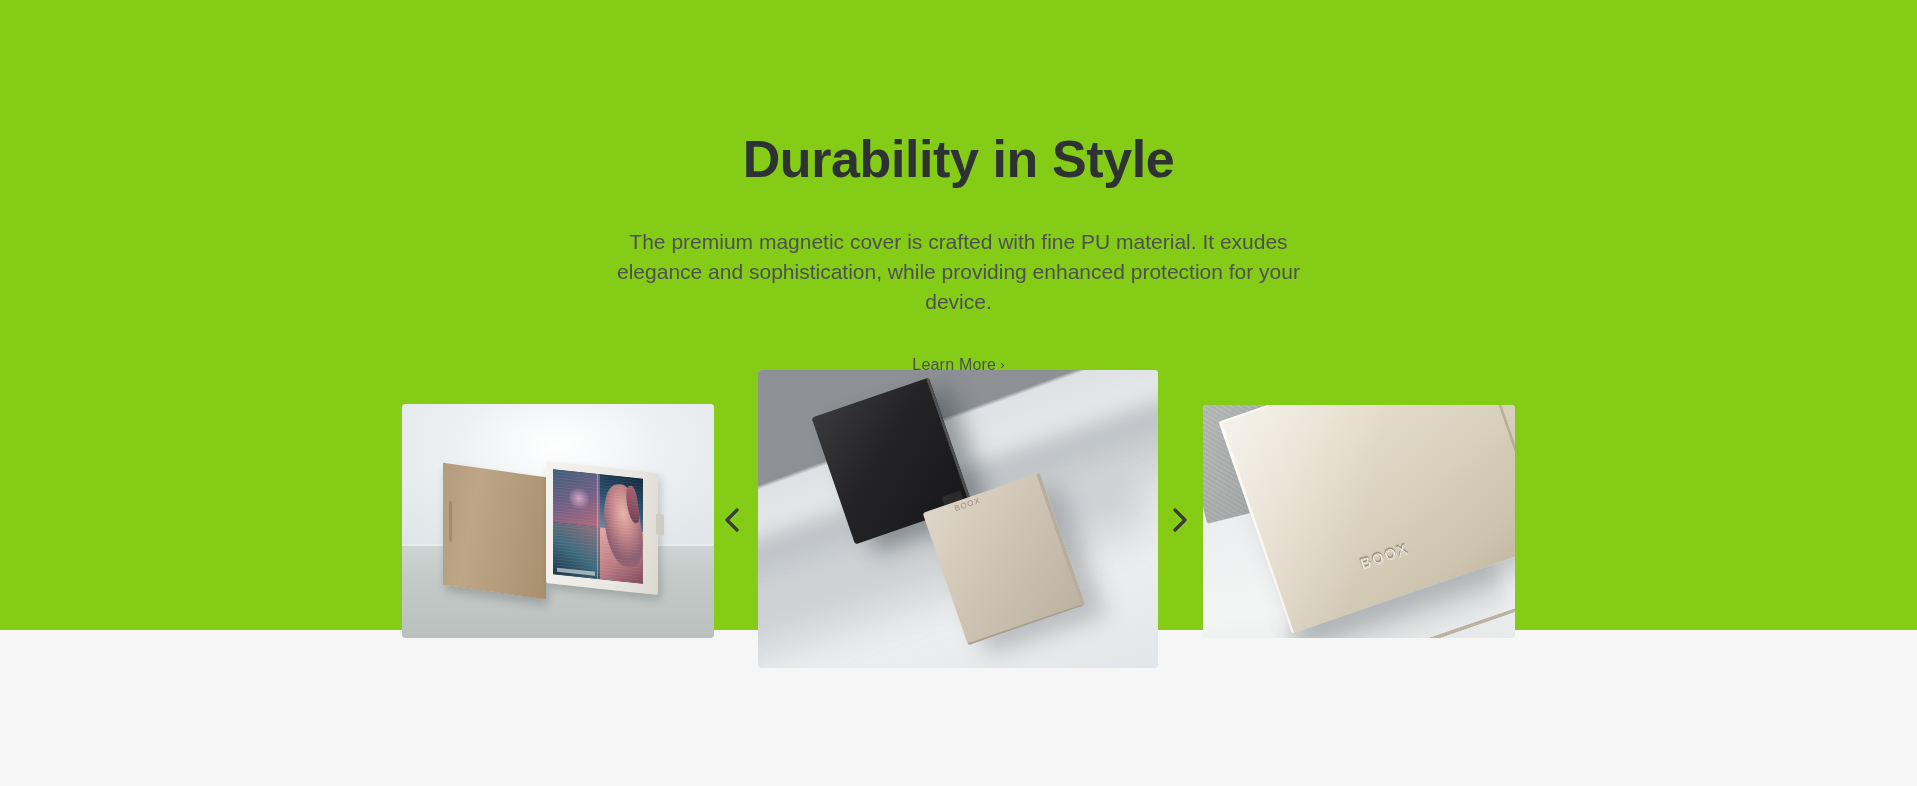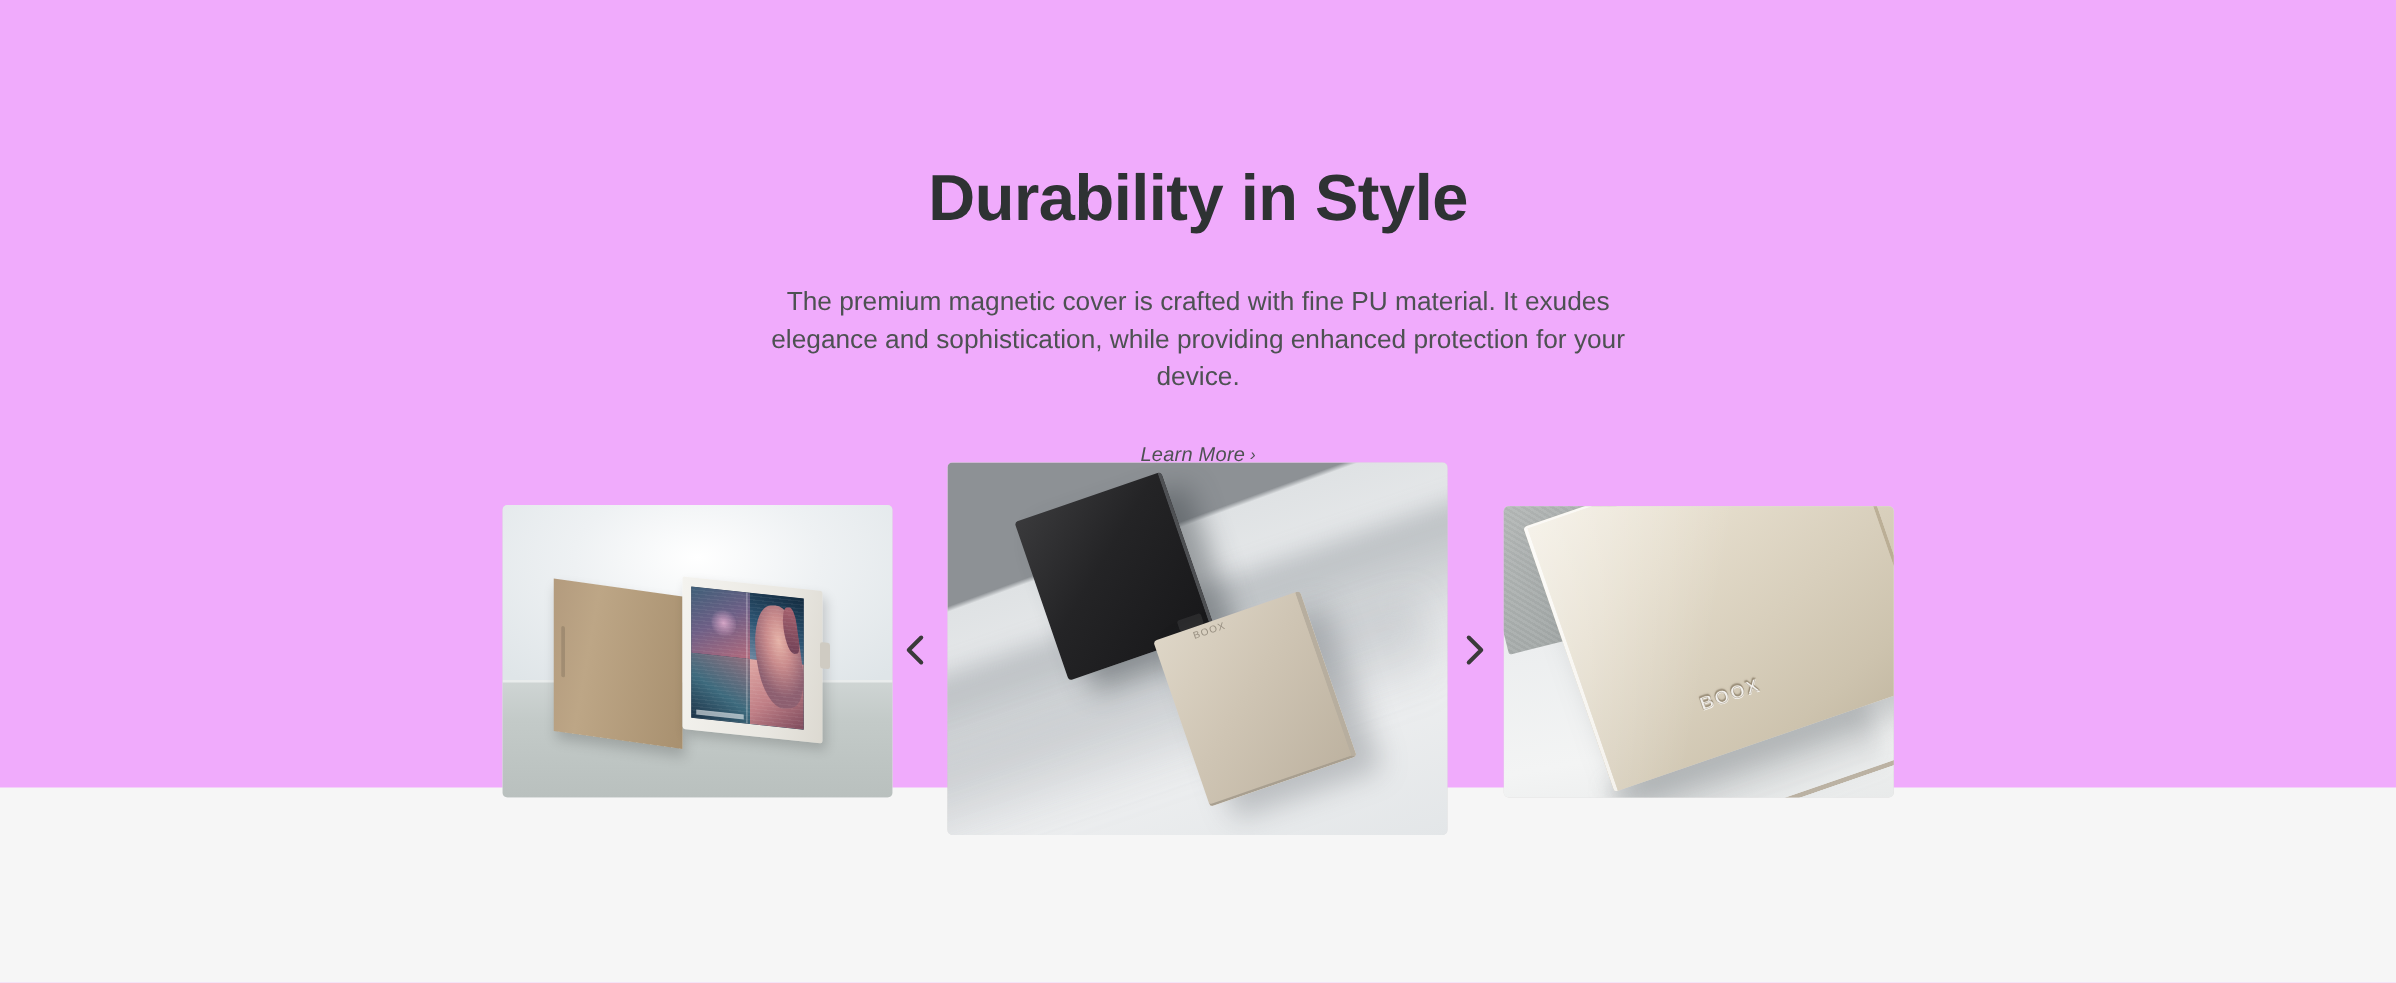--- a/index.html
+++ b/index.html
@@ -3,41 +3,41 @@
 <meta charset="utf-8">
 <title>Durability in Style</title>
 <style>
   * { margin:0; padding:0; box-sizing:border-box; }
   html, body {
     width:1917px; height:786px;
     background:#f6f6f6;
     font-family:"Liberation Sans", sans-serif;
     overflow:hidden;
   }
-  .page { position:relative; width:1917px; height:630px; background:#f0abfc; }
+  .page { position:relative; width:1917px; height:630px; background:#84cc16; }
 
   
   .text-block { position:absolute; left:0; top:0; width:1917px; text-align:center; }
   .section-title {
     margin-top:133px;
     font-size:52px;
     font-weight:700;
     letter-spacing:-0.4px;
     color:#2e3233;
     line-height:1.0;
   }
   .section-subtitle {
     margin:42px auto 12px auto;
     width:740px;
     font-size:21px;
     font-weight:400;
     line-height:1.42;
     color:#4d5152;
   }
-  .learn-more-wrap { margin-top:40px;font-style:italic; }
+  .learn-more-wrap { margin-top:40px; }
   .learn-more {
     display:inline-block;
     font-size:16px;
     color:#4d5152;
     text-decoration:none;
     letter-spacing:0.2px;
     cursor:pointer;
   }
   .learn-more .chev { font-size:13px; margin-left:4px; position:relative; top:-1px; }
 

